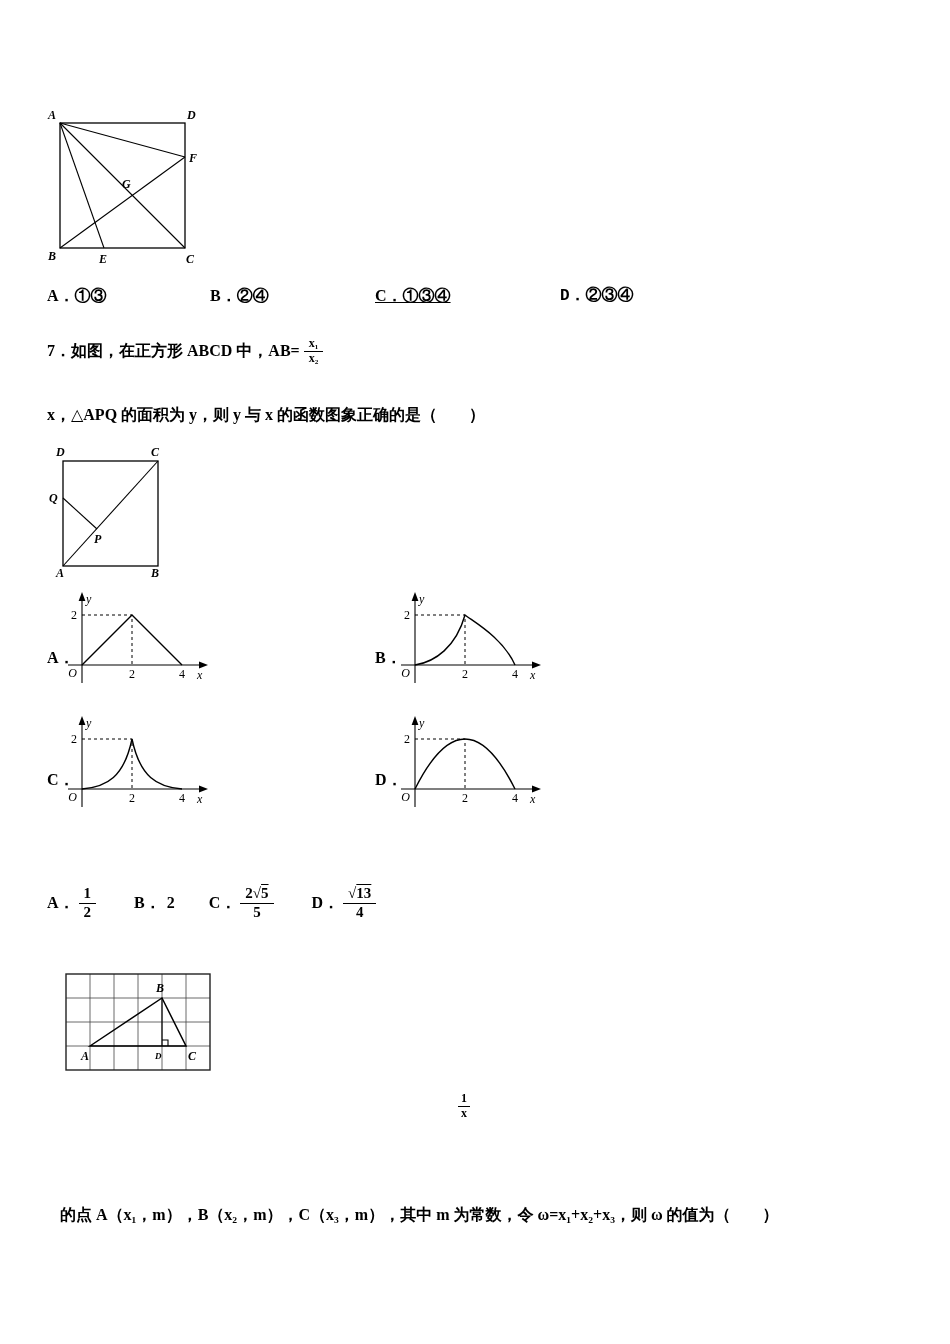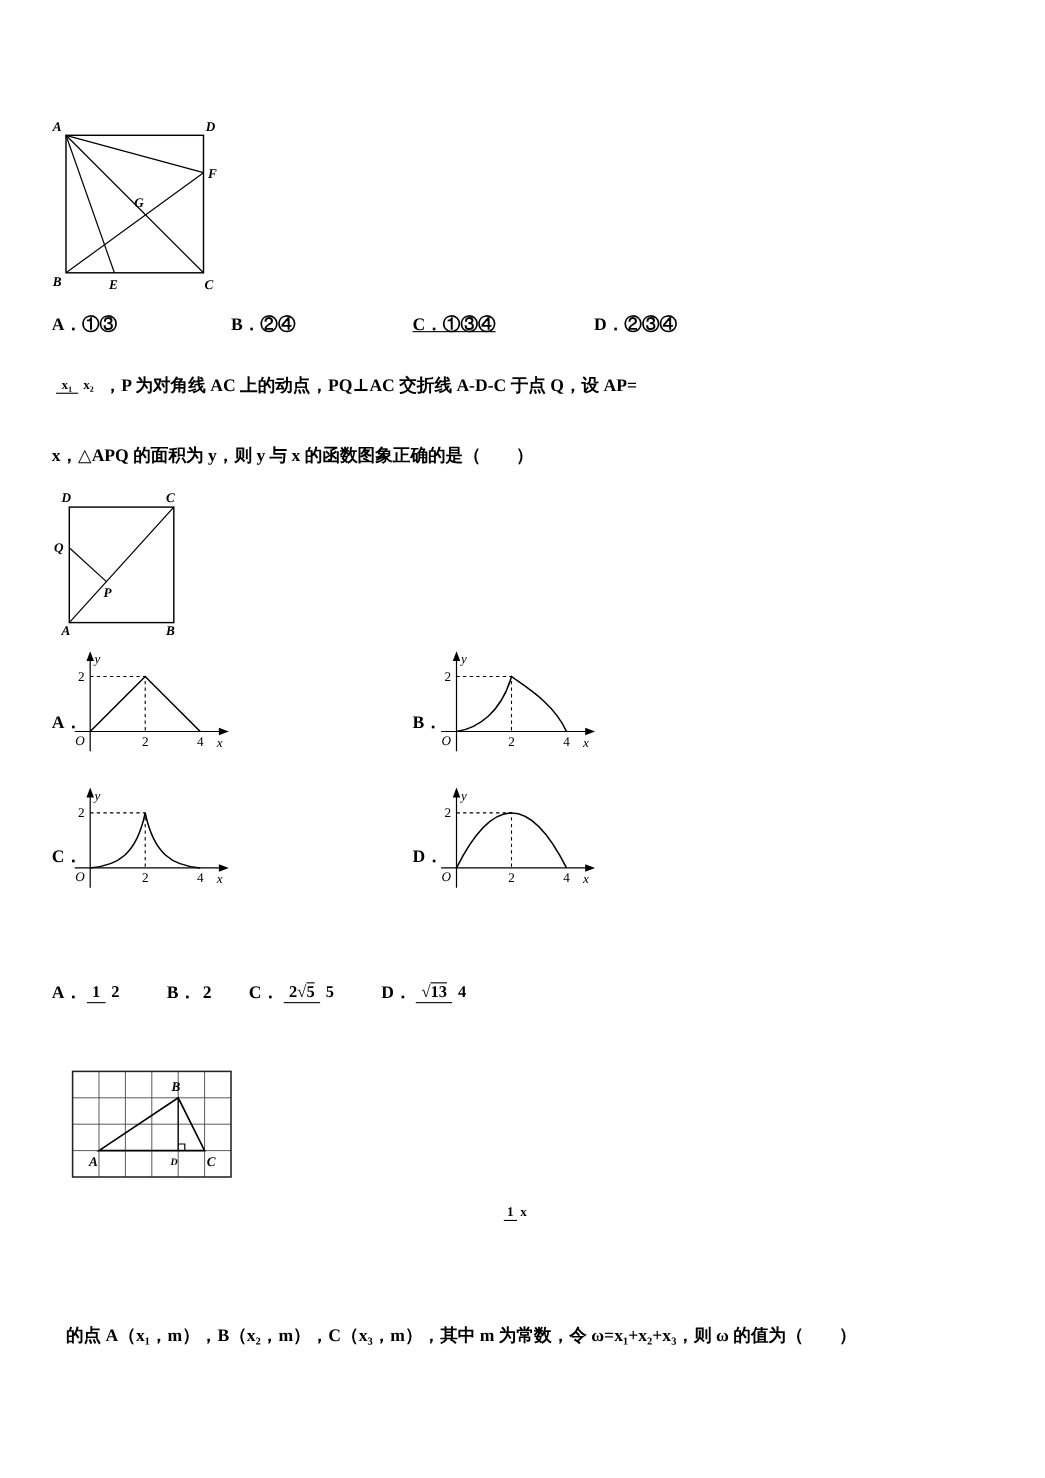--- a/index.html
+++ b/index.html
@@ -20,21 +20,21 @@
   svg .small { font-size:9px; }
   .shape { fill:none; stroke:#000; stroke-width:1.3; }
   .thin  { fill:none; stroke:#000; stroke-width:1.1; }
   .curve { fill:none; stroke:#000; stroke-width:1.4; }
   .axis  { stroke:#000; stroke-width:1.1; }
   .dash  { fill:none; stroke:#000; stroke-width:1; stroke-dasharray:3,3; }
   .ah    { fill:#000; stroke:none; }
   .gridline { stroke:#444; stroke-width:0.8; }
   .gridframe { fill:none; stroke:#222; stroke-width:1.4; }
   .tri   { fill:none; stroke:#000; stroke-width:1.5; }
-  .frac { display:inline-flex; flex-direction:row; align-items:center;
+  .frac { display:inline-flex; flex-direction:column; align-items:center;
           vertical-align:middle; font-size:15px; font-weight:bold;
           line-height:1.15; margin:0 4px;justify-content:center; }
   .frac .num { display:block; border-bottom:1.4px solid #000; padding:0 5px; text-align:center; }
   .frac .den { display:block; padding:0 5px; text-align:center; }
   .rad { text-decoration:overline; }
   .optrow { display:flex; align-items:center; }
   .gap { display:inline-block; width:34px; }
   .smallgap { display:inline-block; width:6px; }
 </style>
 </head>
@@ -53,28 +53,28 @@
     <text x="144" y="57" class="lbl">F</text>
     <text x="77" y="83" class="lbl">G</text>
     <text x="3" y="155" class="lbl">B</text>
     <text x="54" y="158" class="lbl">E</text>
     <text x="141" y="158" class="lbl">C</text>
   </svg>
 
   <div class="t" style="left:47px;  top:286px;">A．①③</div>
   <div class="t" style="left:210px; top:286px;">B．②④</div>
   <div class="t" style="left:375px; top:286px;text-decoration:underline;">C．①③④</div>
-  <div class="t" style="left:540px; top:286px;">D．②③④</div>
+  <div class="t" style="left:560px; top:286px;font-family:Liberation Mono, monospace;">D．②③④</div>
 
   <div class="t line" style="left:47px; top:328px; height:46px;">
+    <span>7．如图，在正方形 ABCD 中，AB=</span>
     <span class="frac" style="font-size:12px;">
       <span class="num">x₁</span>
       <span class="den">x₂</span>
     </span>
-    <span>，P 为对角线 AC 上的动点，PQ⊥AC 交折线 A‐D‐C 于点 Q，设 AP=</span>
   </div>
   <div class="t" style="left:47px; top:405px;text-align:center;">x，△APQ 的面积为 y，则 y 与 x 的函数图象正确的是（　　）</div>
 
   <svg class="fig" style="left:48px; top:443px;" width="130" height="135" viewBox="0 0 130 135">
     <rect x="15" y="18" width="95" height="105" class="shape"></rect>
     <line x1="15" y1="123" x2="110" y2="18" class="thin"></line>
     <line x1="15" y1="55" x2="49" y2="86" class="thin"></line>
     <text x="8" y="13" class="lbl">D</text>
     <text x="103" y="13" class="lbl">C</text>
     <text x="1" y="59" class="lbl">Q</text>

